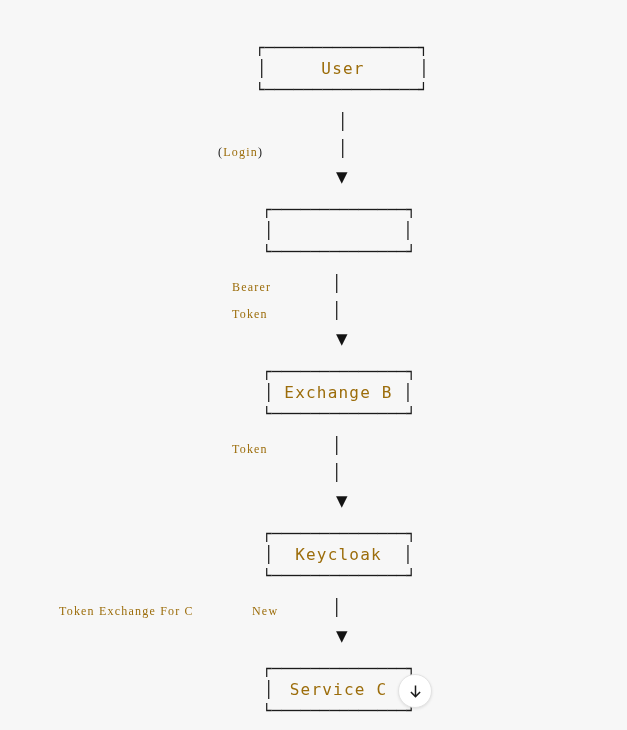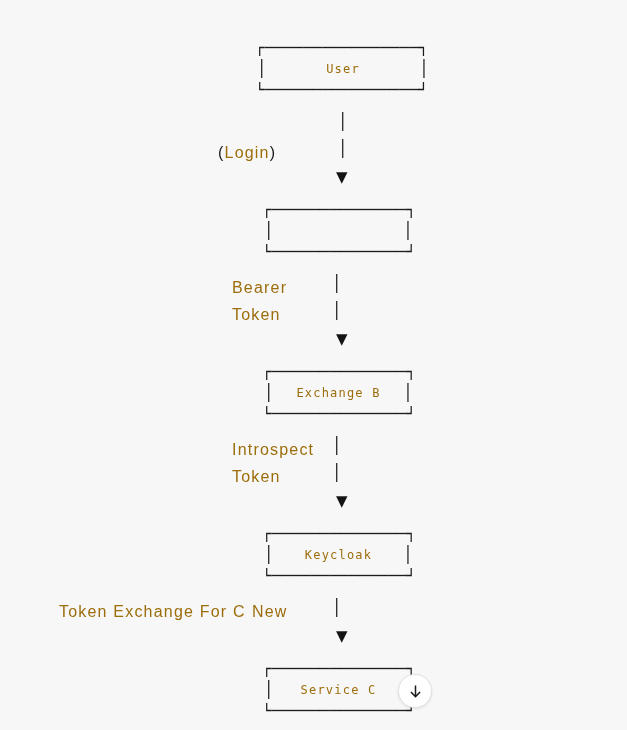--- a/index.html
+++ b/index.html
@@ -54,21 +54,21 @@
   }
   .box .edge-left  { left: 2px; }
   .box .edge-right { right: 2px; }
   .box .box-label {
     position: absolute;
     top: 50%;
     left: 0;
     width: 100%;
     transform: translateY(-50%);
     text-align: center;
-    font-size: 12px;
+    font-size: 16px;
     line-height: 18px;
     color: #9c6d0b;
     font-family: "DejaVu Sans Mono", "Liberation Mono", monospace;
     letter-spacing: 1.2px;
   }
 
   
   .connector {
     position: absolute;
     white-space: pre;
@@ -85,24 +85,24 @@
     font-size: 15px;
     line-height: 15px;
     color: #131313;
     font-family: "DejaVu Sans", sans-serif;
   }
 
   
   .edge-label {
     position: absolute;
     white-space: pre;
-    font-size: 16px;
+    font-size: 12px;
     line-height: 27px;
     color: #9c6d0b;
-    font-family: Liberation Sans, sans-serif;
+    font-family: Liberation Serif, serif;
     letter-spacing: 1.2px;
   }
   .edge-label.paren { color: #1b1b1b; }
   .edge-label.paren .inner { color: #9c6d0b; }
 
   
   #scroll-down-button {
     position: absolute;
     width: 32px;
     height: 32px;
@@ -160,21 +160,21 @@
 │</div>
     <div class="arrowhead" style="left: 336px; top: 170px;">▼</div>
     <div class="edge-label paren" style="left: 218px; top: 139px;">(<span class="inner">Login</span>)</div>
     <div class="connector" style="left: 332px; top: 270px;">│
 │</div>
     <div class="arrowhead" style="left: 336px; top: 332px;">▼</div>
     <div class="edge-label" style="left: 232px; top: 274px;"><div>Bearer</div><div>Token</div></div>
     <div class="connector" style="left: 332px; top: 432px;">│
 │</div>
     <div class="arrowhead" style="left: 336px; top: 494px;">▼</div>
-    <div class="edge-label" style="left: 232px; top: 436px;"><div>Introspect</div><div>Token</div></div>
+    <div class="edge-label" style="left: 232px; top: 436px;"><div>Token</div></div>
     <div class="connector" style="left: 332px; top: 594px;">│</div>
     <div class="arrowhead" style="left: 336px; top: 629px;">▼</div>
     <div class="edge-label" style="left: 252px; top: 598px;"><div>New</div></div>
     <div class="edge-label" style="left: 27px; top: 598px; margin-left: 32px;">Token Exchange For C</div>
   </div>
 
 <div id="scroll-down-button" title="scroll down" style="left: 398px; top: 674px; width: 32px; height: 32px; background: rgb(255, 255, 255); border-color: rgb(227, 227, 227);">
   <svg width="17" height="17" viewBox="0 0 17 17">
     <line x1="8.5" y1="2.5" x2="8.5" y2="13.2" stroke="#1b1b1b" stroke-width="1.5"></line>
     <polyline points="3.9,9.0 8.5,13.6 13.1,9.0" fill="none" stroke="#1b1b1b" stroke-width="1.5"></polyline>

